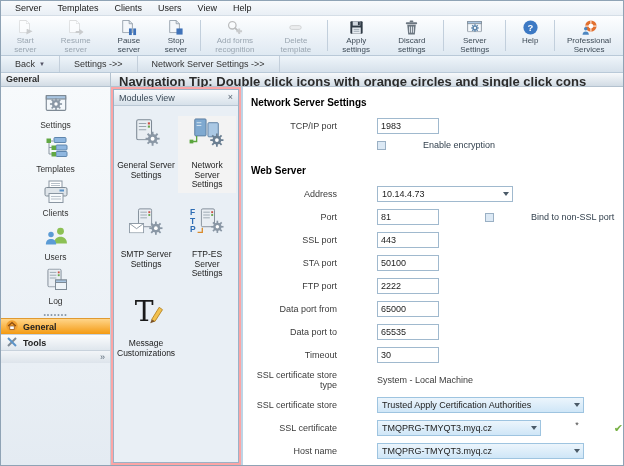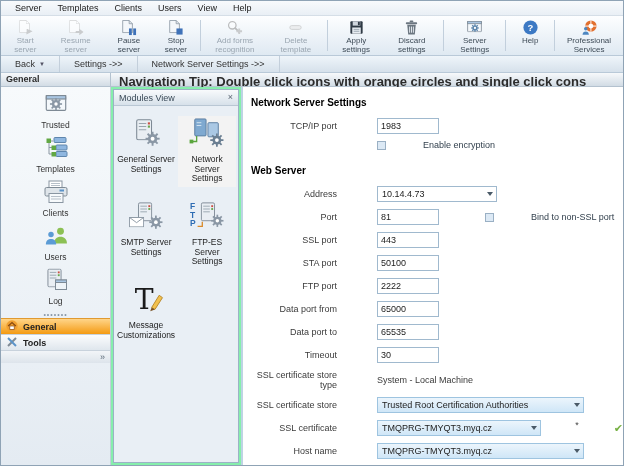--- a/index.html
+++ b/index.html
@@ -31,41 +31,41 @@
   
   .main { flex:1; display:flex; min-height:0; }
   .sidebar { width:110px; background:linear-gradient(180deg,#f7fafc,#e4ebf2); border-right:1px solid #c2cfdb; display:flex; flex-direction:column; padding-top:4px; }
   .side-item { height:44px; display:flex; flex-direction:column; align-items:center; justify-content:flex-start; gap:1px; font-size:8.5px; color:#333; }
   .splitter { height:7px; display:flex; align-items:center; justify-content:center; color:#8a99a8; font-size:7px; letter-spacing:1px; }
   .nav-btn { height:16px; display:flex; align-items:center; gap:5px; padding:0 5px; font-weight:bold; font-size:9px; color:#222; border-top:1px solid #c8d2dc; background:linear-gradient(#fbfcfd,#dfe6ed); }
   .nav-btn.active { background:linear-gradient(#ffd589,#f49a12); border-top:1px solid #e09a30; }
   .bottom-strip { height:13px; border-top:1px solid #c8d2dc; background:linear-gradient(#f2f5f8,#dde4eb); display:flex; align-items:center; justify-content:flex-end; padding-right:5px; color:#5b6a78; font-size:9px; }
 
   
-  .modules-wrap { width:130px; padding:2px; background:#86efac; }
+  .modules-wrap { width:130px; padding:2px; background:#fca5a5; }
   .modules { width:126px; height:100%; border:1px solid #9cb2c6; background:#e9eff5; display:flex; flex-direction:column; }
   .mod-head { height:16px; background:linear-gradient(#f8fafc,#d7e1ea); border-bottom:1px solid #b9c7d4; display:flex; align-items:center; justify-content:space-between; padding:0 5px; font-size:9px; color:#3a4a58; flex:0 0 auto; }
   .mod-close { color:#5a6673; font-size:9px; line-height:1; }
   .tiles { display:grid; grid-template-columns:1fr 1fr; gap:12px 2px; padding:10px 2px; }
-  .tile { display:flex; flex-direction:column; align-items:center; gap:2px; font-size:8.5px; line-height:1.15; text-align:center; color:#1c1c1c; padding:2px 1px 3px; }
+  .tile { display:flex; flex-direction:column; align-items:center; gap:8px; font-size:8.5px; line-height:1.15; text-align:center; color:#1c1c1c; padding:2px 1px 3px; }
   .tile.selected { background:#f3f3f3; }
   .tile.span1 { grid-column:1; }
 
   
   .form { flex:1; background:#fff; border-left:2px solid #bed3e4; padding:8px 0 0 8px; font-size:9px; color:#3b3b3b; overflow:hidden; }
   .sec { font-weight:bold; font-size:10px; color:#000; margin:2px 0 10px 0; }
   .sec2 { margin-top:15px; }
   .row { display:flex; align-items:center; margin-bottom:7px;gap:32px; }
   .lbl { width:94px; text-align:right; padding-right:8px; flex:0 0 auto; }
   .txt { width:62px; height:16px; border:1px solid #a0b9ce; font-size:9px; padding:0 3px; font-family:"Liberation Sans",sans-serif; color:#222; }
   .combo { height:16px; border:1px solid #a0b9ce; background:#fff; display:flex; align-items:center; font-size:9px; color:#222; }
   .combo .cval { flex:1; padding:0 4px; white-space:nowrap; overflow:hidden; }
   .combo .arrow { width:12px; align-self:stretch; display:flex; align-items:center; justify-content:center; }
   .combo .arrow i { width:0; height:0; border-left:3px solid transparent; border-right:3px solid transparent; border-top:4px solid #4a5a68; }
-  .combo.w-addr { width:120px; }
+  .combo.w-addr { width:136px; }
   .combo.w-lg { width:207px; }
   .combo.blue { background:linear-gradient(#ecf5fc,#cfe6f7); border-color:#9ec4e0; }
   .cb { width:9px; height:9px; border:1px solid #9ab0c4; background:#dce9f5; flex:0 0 auto; margin-right:5px; }
   .cbl { color:#33414e; }
   .chk-row { margin-top:-1px; margin-bottom:14px; }
   .static-val { color:#3b3b3b; }
   .valid { color:#76b043; font-size:11px; margin-left:3px; }
   .modmark { color:#444; font-size:9px; margin-left:2px; align-self:flex-start; }
 </style>
 </head>
@@ -266,21 +266,21 @@
   </div>
 
   <div class="main">
 
     <div class="sidebar">
       <div class="side-item">
         <span><svg width="26" height="26" viewBox="0 0 26 26">
               <use href="#sym-window" x="2" y="4" width="22" height="16"></use>
               <use href="#sym-gear" x="6.5" y="6.5" width="13" height="13" style="color:#8a97a5"></use>
             </svg></span>
-        <span>Trusted</span>
+        <span>Settings</span>
       </div>
       <div class="side-item">
         <span><svg width="26" height="26" viewBox="0 0 26 26">
               <path d="M6 6v13M6 6h4M6 12.5h6M6 19h6" fill="none" stroke="#8a96a2"></path>
               <g fill="#8fb7e0" stroke="#5f86ad">
                 <rect x="11" y="2.5" width="12" height="5" rx="1"></rect>
                 <rect x="13" y="10" width="11" height="5" rx="1"></rect>
                 <rect x="13" y="16.5" width="11" height="5" rx="1"></rect>
               </g>
               <g fill="#62a844">
@@ -457,21 +457,21 @@
       </div>
 
       <div class="row">
         <span class="lbl">SSL certificate store type</span>
         <span class="static-val">System - Local Machine</span>
       </div>
 
       <div class="row">
         <span class="lbl">SSL certificate store</span>
         <span class="combo w-lg blue">
-          <span class="cval">Trusted Root Certification Authorities</span>
+          <span class="cval">Trusted Apply Certification Authorities</span>
           <span class="arrow">
               <i></i>
             </span>
         </span>
       </div>
 
       <div class="row">
         <span class="lbl">SSL certificate</span>
         <span class="combo w-lg blue">
           <span class="cval">TMQPRG-TMYQT3.myq.cz</span>

